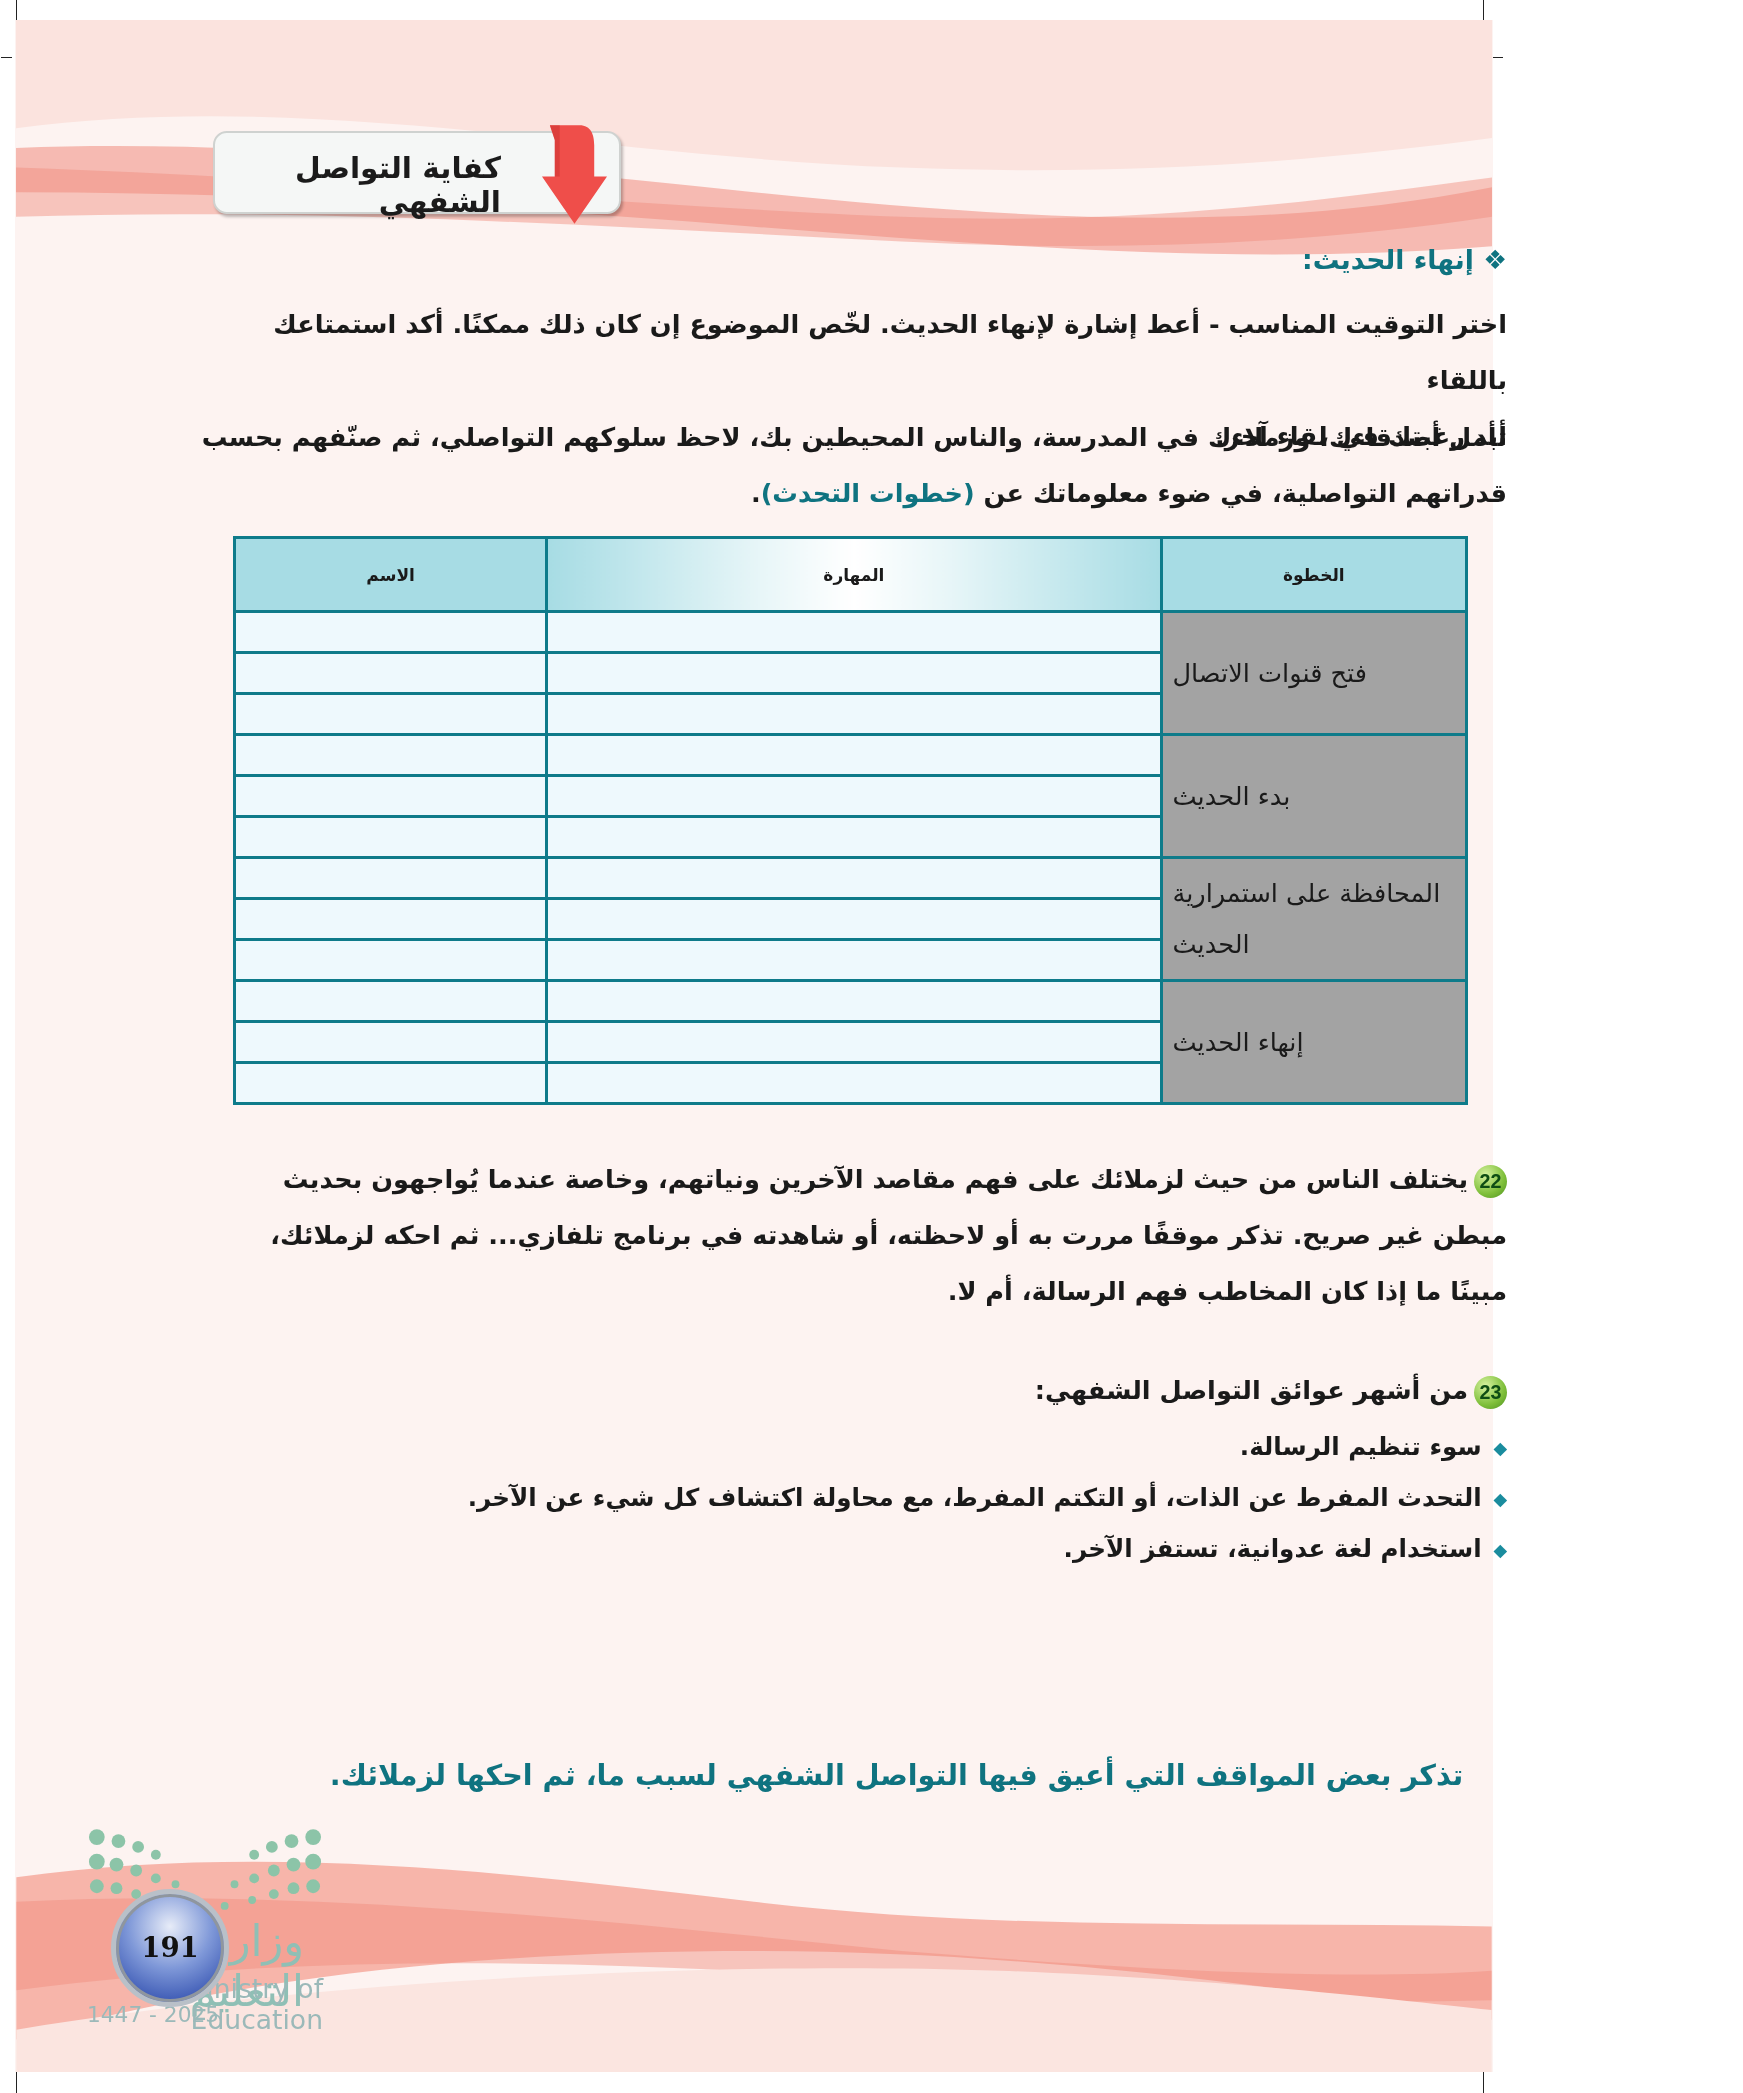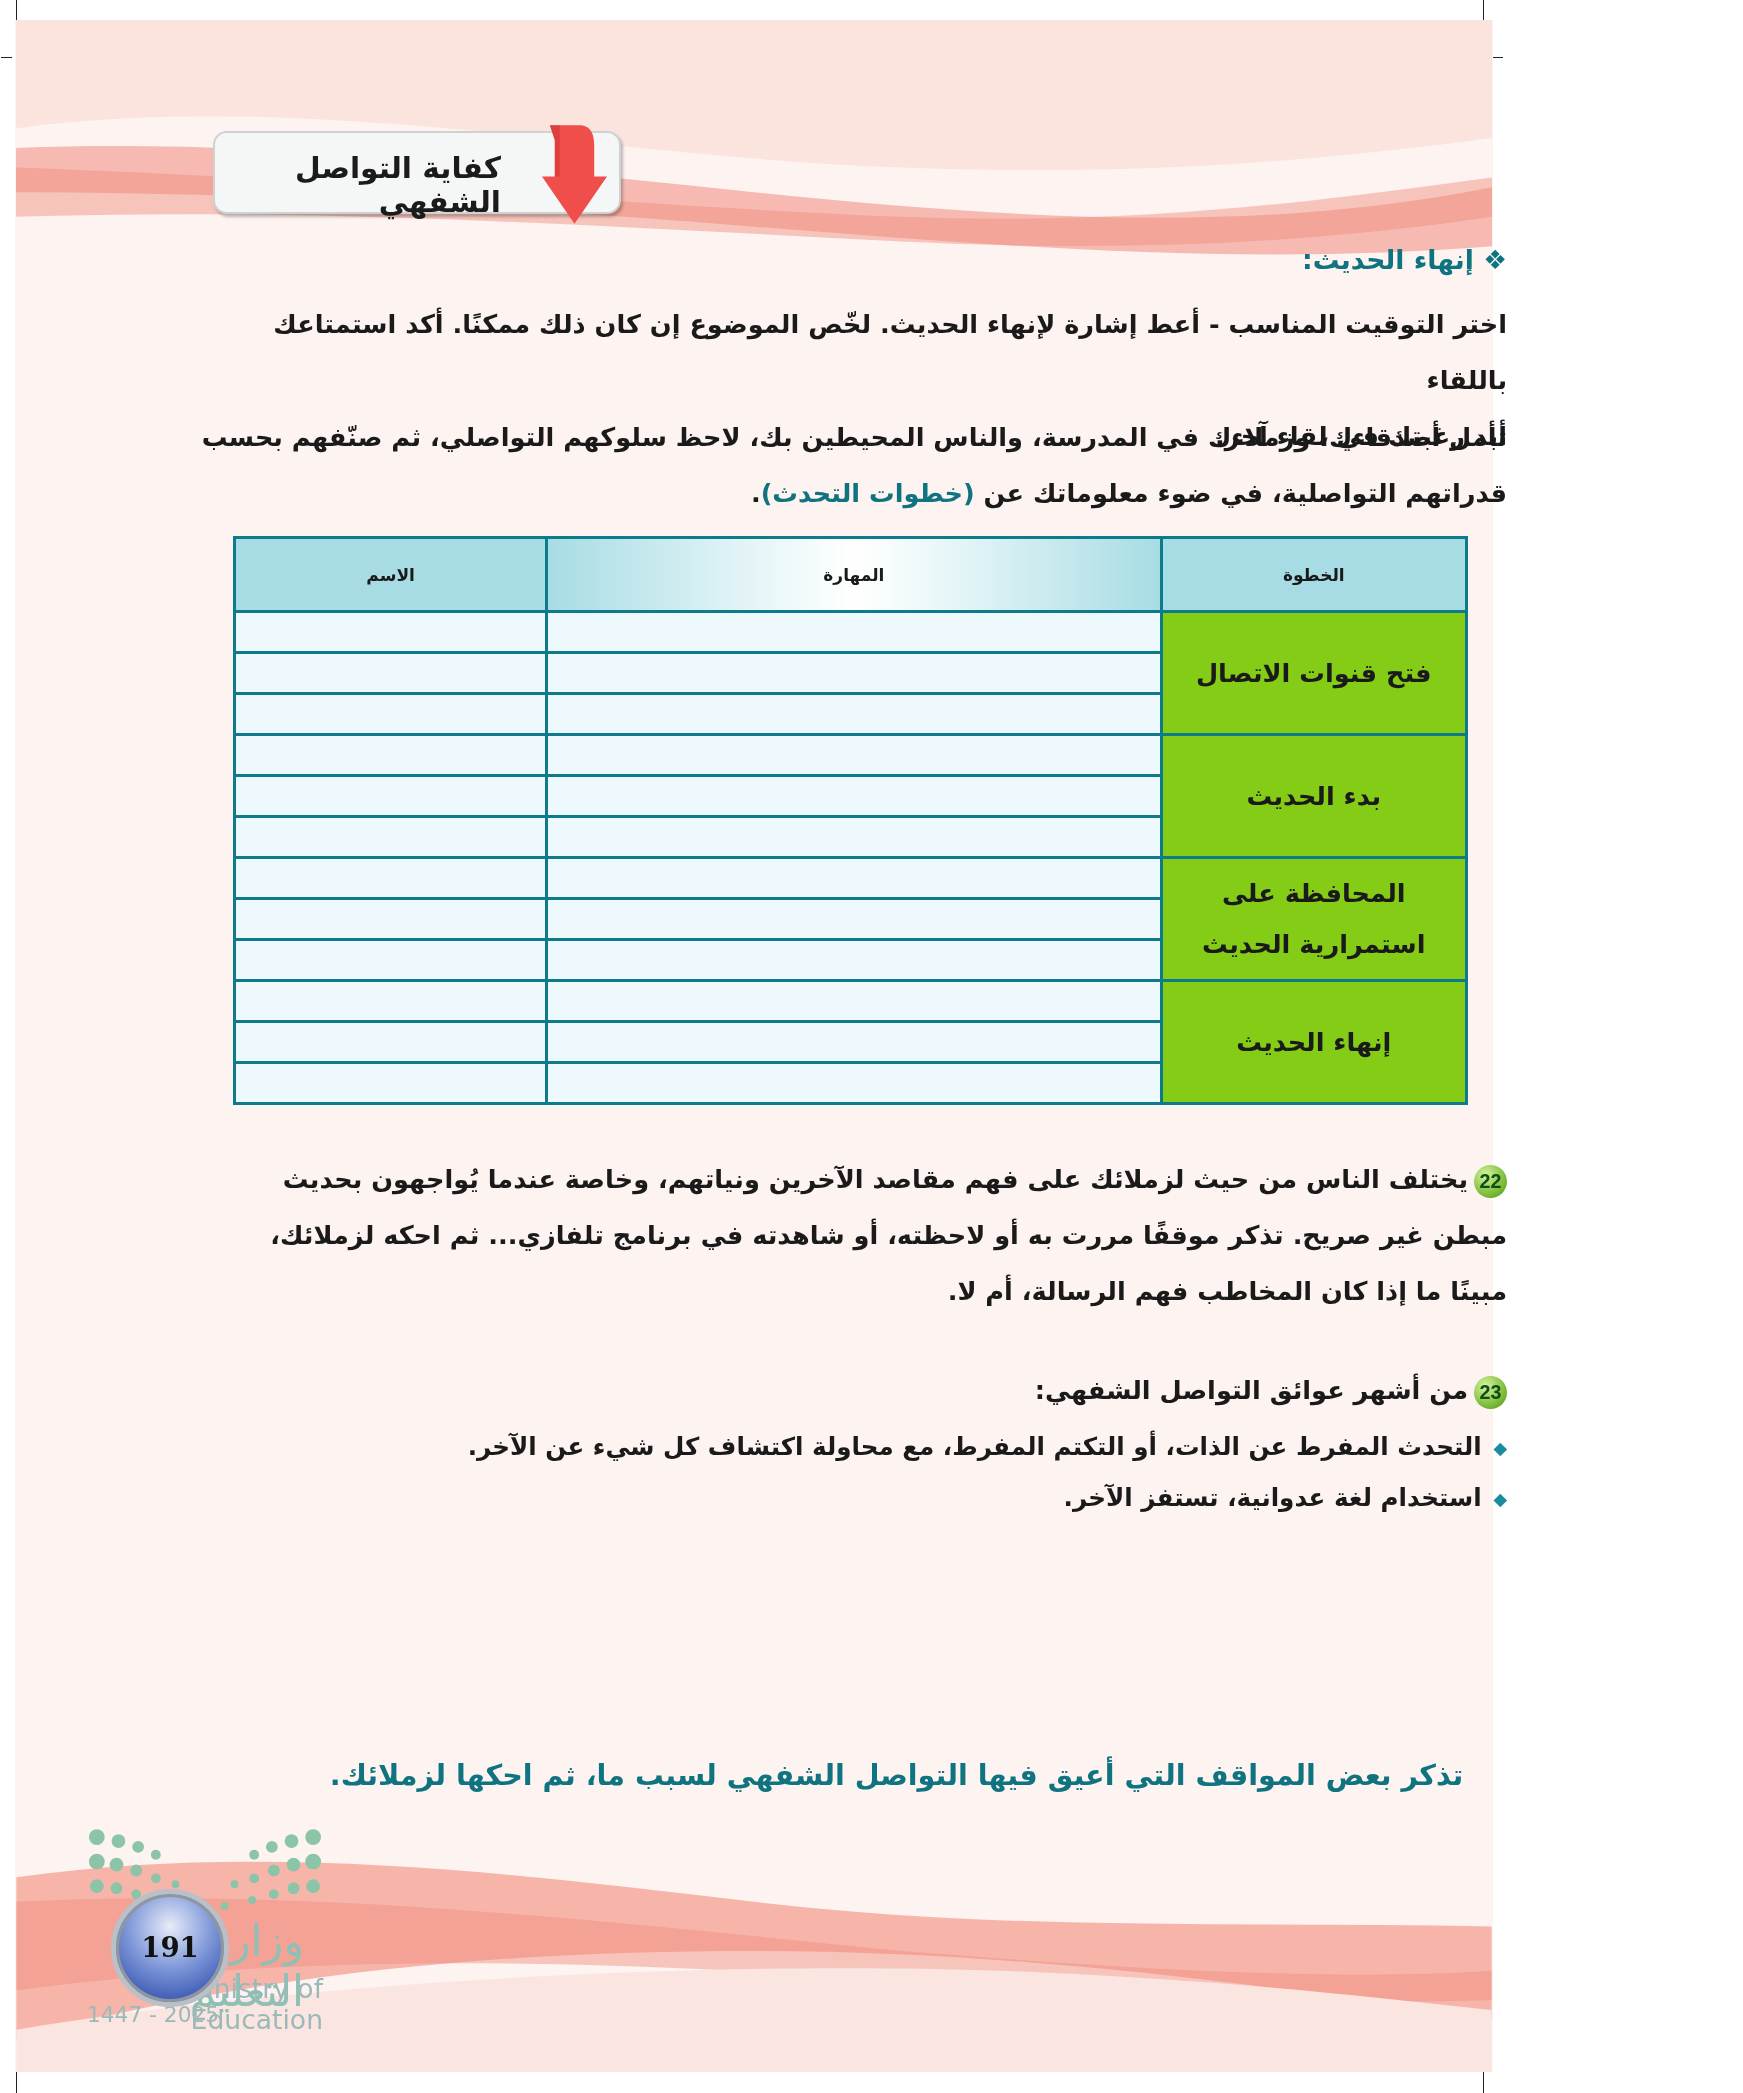--- a/index.html
+++ b/index.html
@@ -46,21 +46,21 @@
     height:69px; border:3px solid #0e7b8a; font-size:17px; font-weight:bold; color:#1a1a1a;
     background:#a7dce4;
   }
   table.grid th.mid {
     background:linear-gradient(to right,#a7dce4 0%,#e8f6f8 35%,#ffffff 50%,#e8f6f8 65%,#a7dce4 100%);
   }
   table.grid td {
     height:36px; border:3px solid #0e7b8a; background:#eef9fd;
   }
   table.grid td.step {
-    background:#84cc16; text-align:center; font-size:25.6px; font-weight:bold; color:#1a1a1a;
+    background:#a3a3a3; text-align:left; font-size:25.6px; font-weight:normal; color:#1a1a1a;
     line-height:51px; padding:0 9.9px;
   }
 
   .q-badge {
     display:inline-block; width:33px; height:33px; border-radius:50%;
     background:radial-gradient(circle at 35% 30%,#d6f2a0,#7fbf3a 60%,#4c8f1f);
     color:#0e4d14; font-size:19.7px; font-weight:bold; text-align:center; line-height:33px;
     vertical-align:middle; margin-left:5.9px; font-family:"Liberation Sans", sans-serif;
   }
   ul.bullets { list-style:none; margin:0; padding:0; }
@@ -206,20 +206,21 @@
   <div><span class="q-badge">22</span><span>يختلف الناس من حيث لزملائك على فهم مقاصد الآخرين ونياتهم، وخاصة عندما يُواجهون بحديث</span></div>
   <div>مبطن غير صريح. تذكر موقفًا مررت به أو لاحظته، أو شاهدته في برنامج تلفازي... ثم احكه لزملائك،</div>
   <div>مبينًا ما إذا كان المخاطب فهم الرسالة، أم لا.</div>
 </div>
 
 <div class="content para" style="top:1362px">
   <div><span class="q-badge">23</span><span>من أشهر عوائق التواصل الشفهي:</span></div>
 </div>
 <div class="content" style="top:1422px">
   <ul class="bullets">
+    <li><span class="diamond">◆</span><span>سوء تنظيم الرسالة.</span></li>
     <li><span class="diamond">◆</span><span>التحدث المفرط عن الذات، أو التكتم المفرط، مع محاولة اكتشاف كل شيء عن الآخر.</span></li>
     <li><span class="diamond">◆</span><span>استخدام لغة عدوانية، تستفز الآخر.</span></li>
   </ul>
 </div>
 
 <div class="closing">تذكر بعض المواقف التي أعيق فيها التواصل الشفهي لسبب ما، ثم احكها لزملائك.</div>
 
 <div class="logo">
   <svg width="236" height="89" viewBox="0 0 240 90" style="position:absolute;left:0;top:0">
     <g fill="#8cc4a8">

